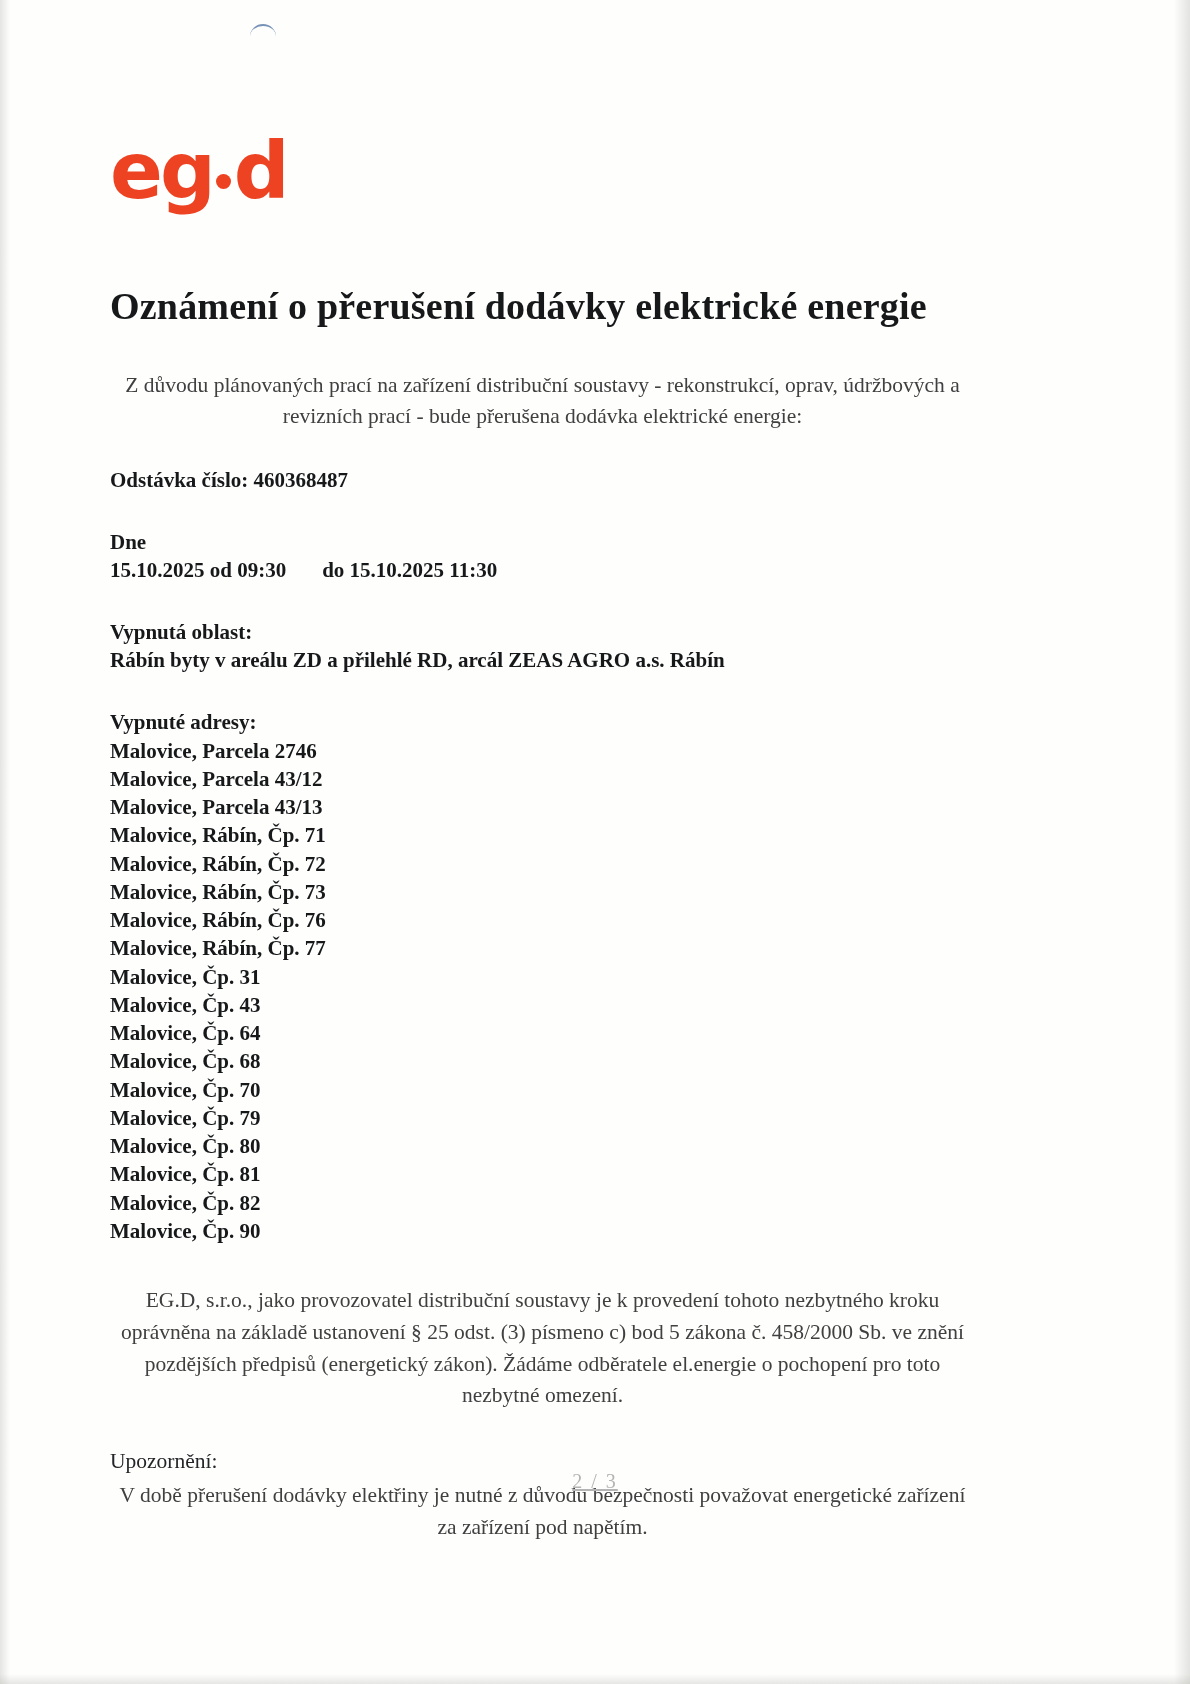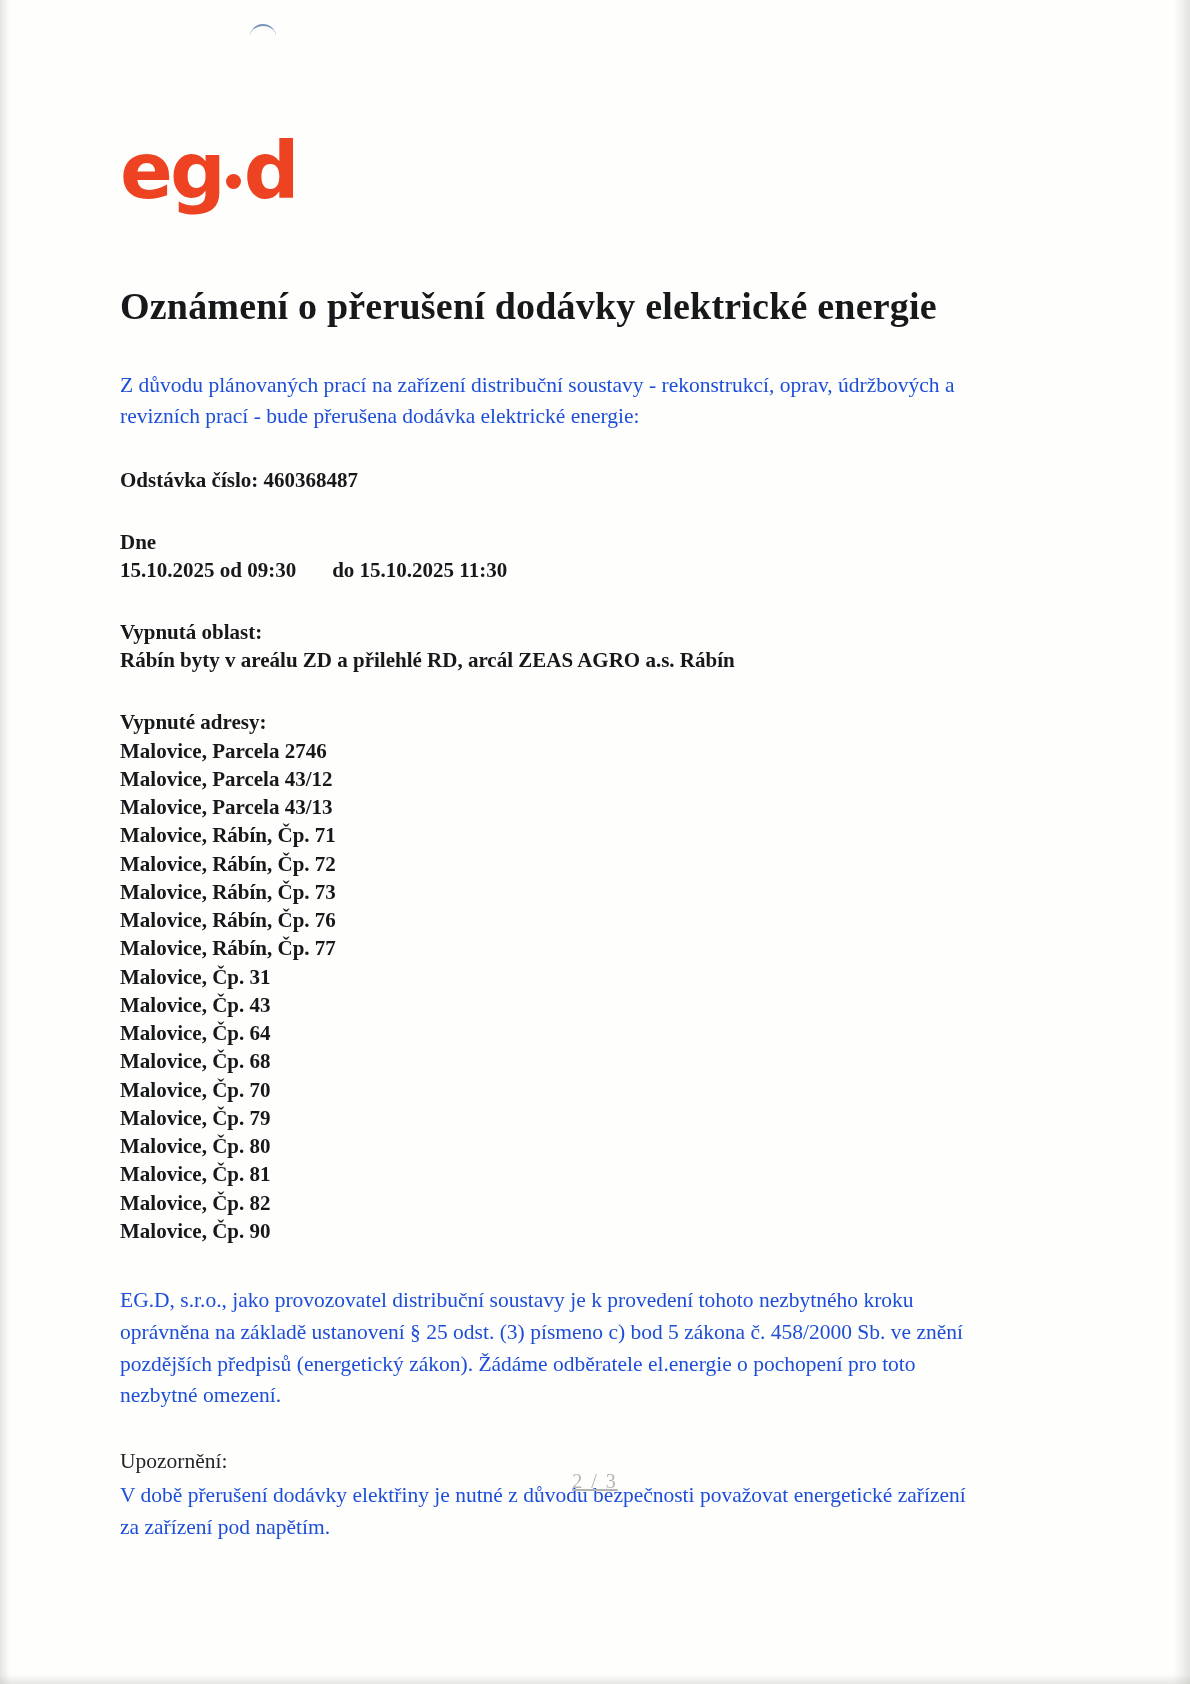--- a/index.html
+++ b/index.html
@@ -52,21 +52,21 @@
     top: 24px;
     width: 26px;
     height: 13px;
     border-top: 2px solid #4a6fa0;
     border-radius: 60% 60% 0 0 / 100% 100% 0 0;
     opacity: 0.75;
   }
 
   .content {
     position: absolute;
-    left: 120px;
+    left: 110px;
     top: 132px;
     width: 980px;
   }
 
   
   .logo {
     font-family: "DejaVu Sans", "Liberation Sans", sans-serif;
     font-weight: 700;
     font-size: 78px;
     line-height: 1;
@@ -94,22 +94,23 @@
     margin: 0 0 40px 0;
     color: #16181a;
     letter-spacing: 0.2px;
   }
 
   
   .para {
     font-size: 21.5px;
     line-height: 1.48;
     margin: 0 0 34px 0;
-    color: #1d4ed8;
+    color: #404040;
     max-width: 865px;
+    text-align: center;
   }
   .para.tight { margin-bottom: 0; }
 
   .bold-line {
     font-size: 21px;
     font-weight: bold;
     line-height: 1.33;
     margin: 0;
     color: #16181a;
   }

